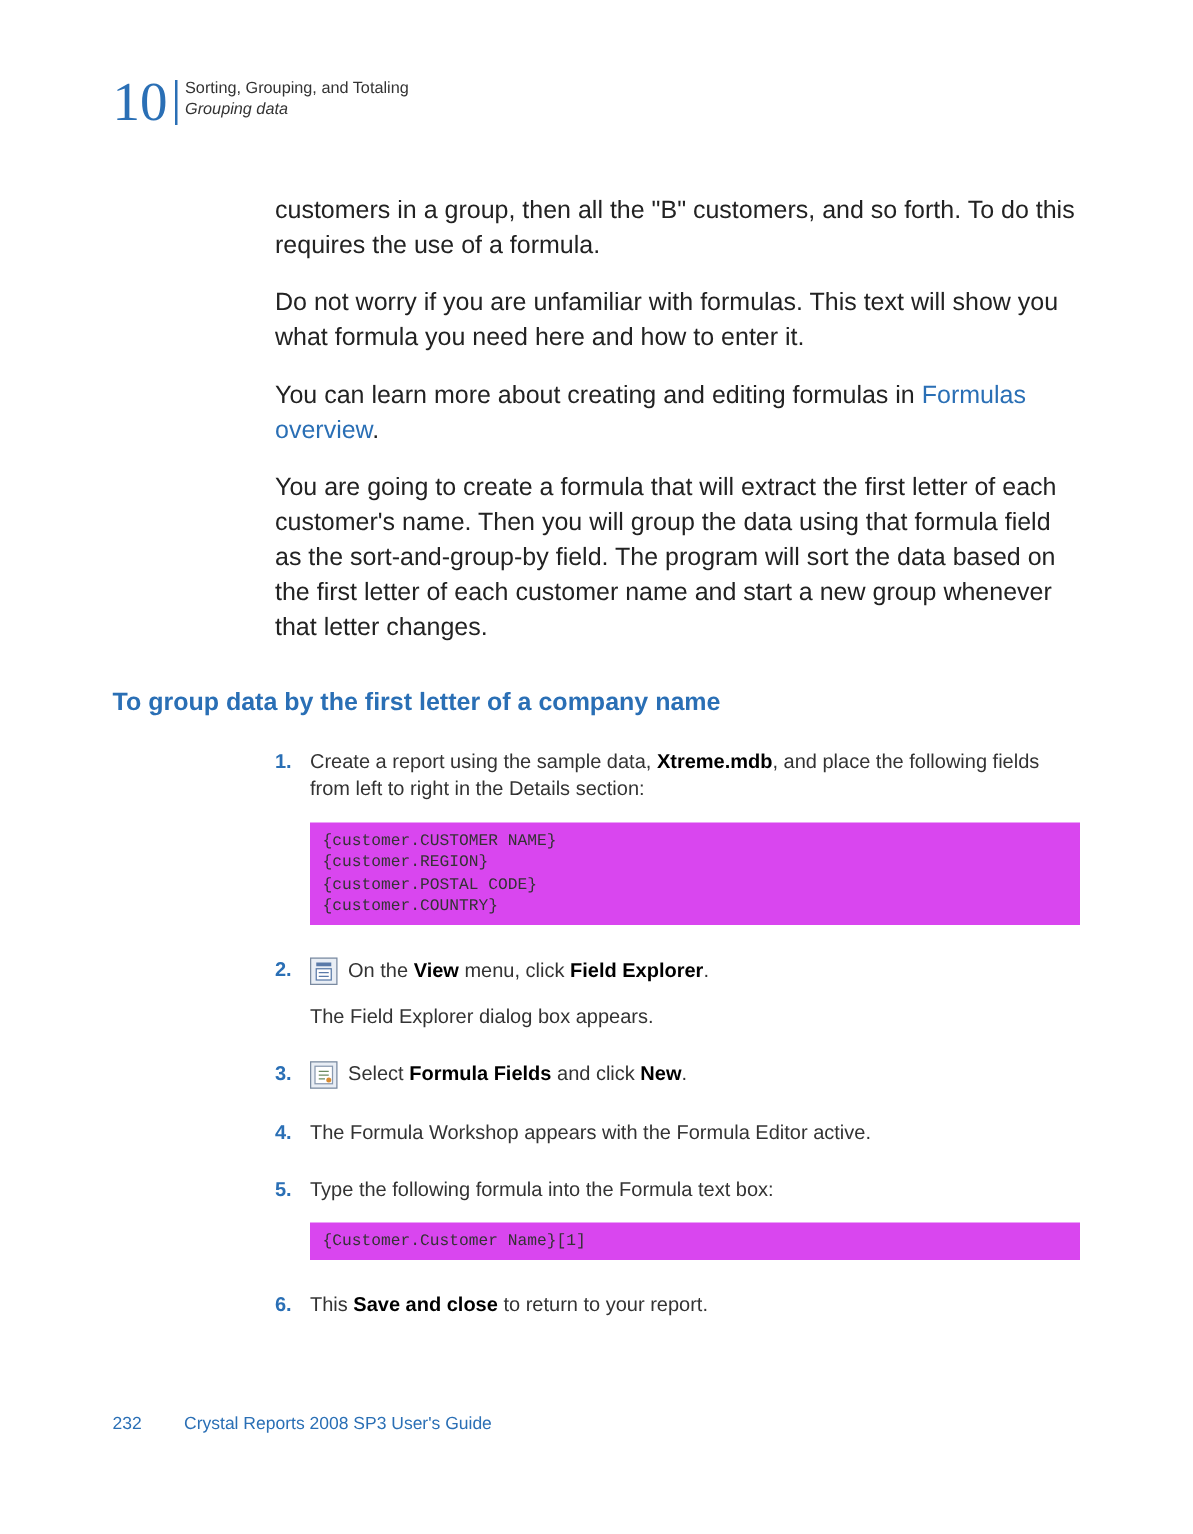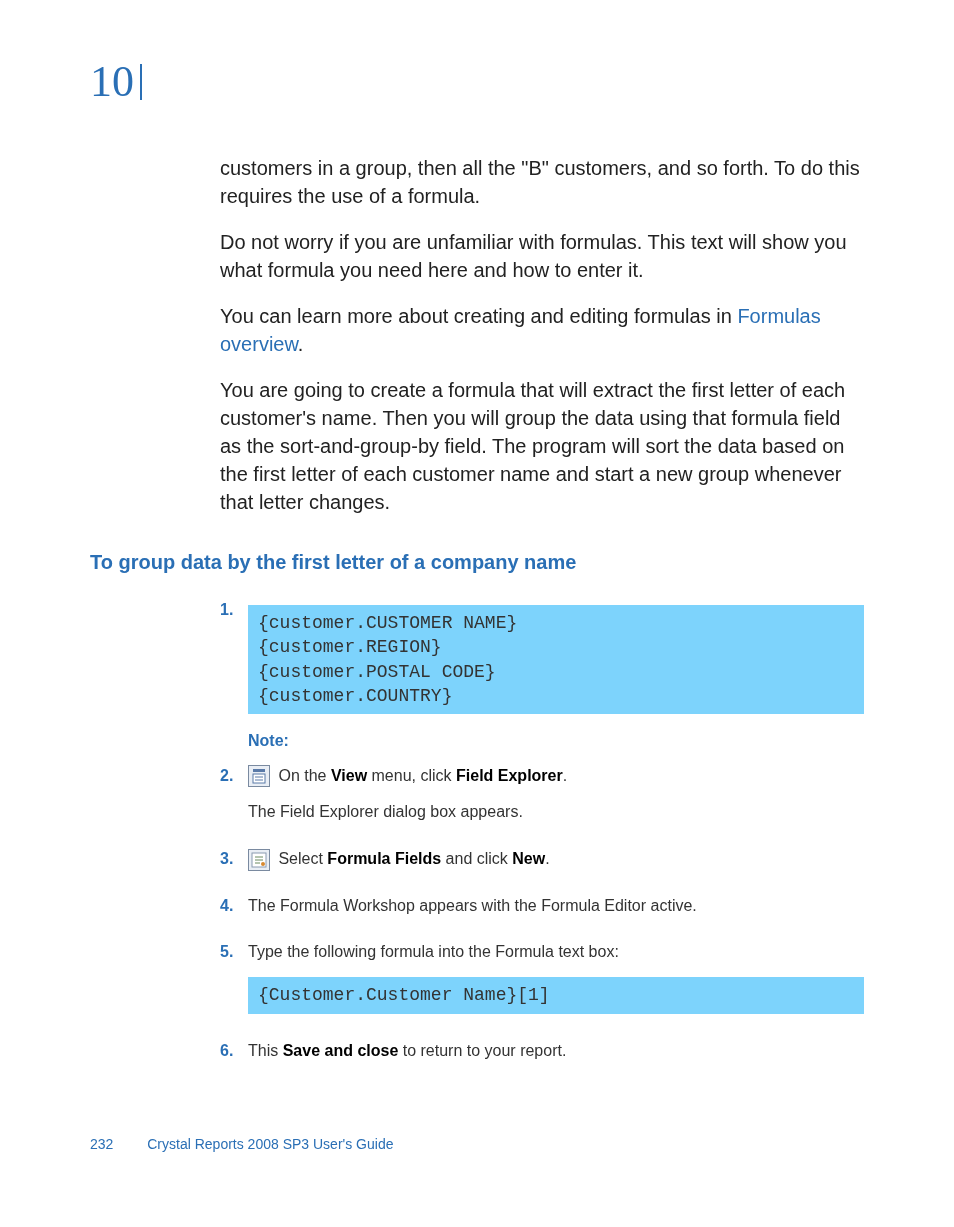--- a/index.html
+++ b/index.html
@@ -67,23 +67,23 @@
   }
   .step-num {
     color: #2a6fb5;
     font-weight: bold;
     width: 28px;
     flex-shrink: 0;
   }
   .step-body { flex: 1; }
   .step-body p { margin: 0 0 14px 0; }
   .code-block {
-    background: #7dd3fc;
+    background: #d946ef;
     font-family: "Courier New", monospace;
-    font-size: 18px;
+    font-size: 13px;
     padding: 6px 10px;
     margin: 6px 0 16px 0;
     white-space: pre;
     line-height: 1.35;
   }
   .note-label {
     color: #2a6fb5;
     font-weight: bold;
     margin-bottom: 2px;
   }
@@ -107,43 +107,49 @@
   b { font-weight: bold; color: #000; }
 </style>
 </head>
 <body>
 
 <div class="page">
 
   <div class="header">
     <div class="chapter-num">10</div>
     <div class="divider"></div>
+    <div class="header-text">
+      <div class="line1">Sorting, Grouping, and Totaling</div>
+      <div class="line2">Grouping data</div>
+    </div>
   </div>
 
   <div class="content">
     <p>customers in a group, then all the "B" customers, and so forth. To do this requires the use of a formula.</p>
     <p>Do not worry if you are unfamiliar with formulas. This text will show you what formula you need here and how to enter it.</p>
     <p>
       <span>You can learn more about creating and editing formulas in </span><span class="link">Formulas overview</span><span>.</span>
     </p>
     <p>You are going to create a formula that will extract the first letter of each customer's name. Then you will group the data using that formula field as the sort-and-group-by field. The program will sort the data based on the first letter of each customer name and start a new group whenever that letter changes.</p>
   </div>
 
   <div class="section-heading">To group data by the first letter of a company name</div>
 
   <div class="steps">
 
     <div class="step">
       <div class="step-num">1.</div>
       <div class="step-body">
+        <p>
+          <span>Create a report using the sample data, </span><b>Xtreme.mdb</b><span>, and place the following fields from left to right in the Details section:</span>
+        </p>
         <div class="code-block">{customer.CUSTOMER NAME}
 {customer.REGION}
 {customer.POSTAL CODE}
 {customer.COUNTRY}</div>
-        <div class="note-label">Note:</div>
       </div>
     </div>
 
     <div class="step">
       <div class="step-num">2.</div>
       <div class="step-body">
         <p>
           <span class="icon">
             <svg viewBox="0 0 20 20">
                 <rect x="4" y="3" width="12" height="3" fill="#5a7aa8"></rect>

